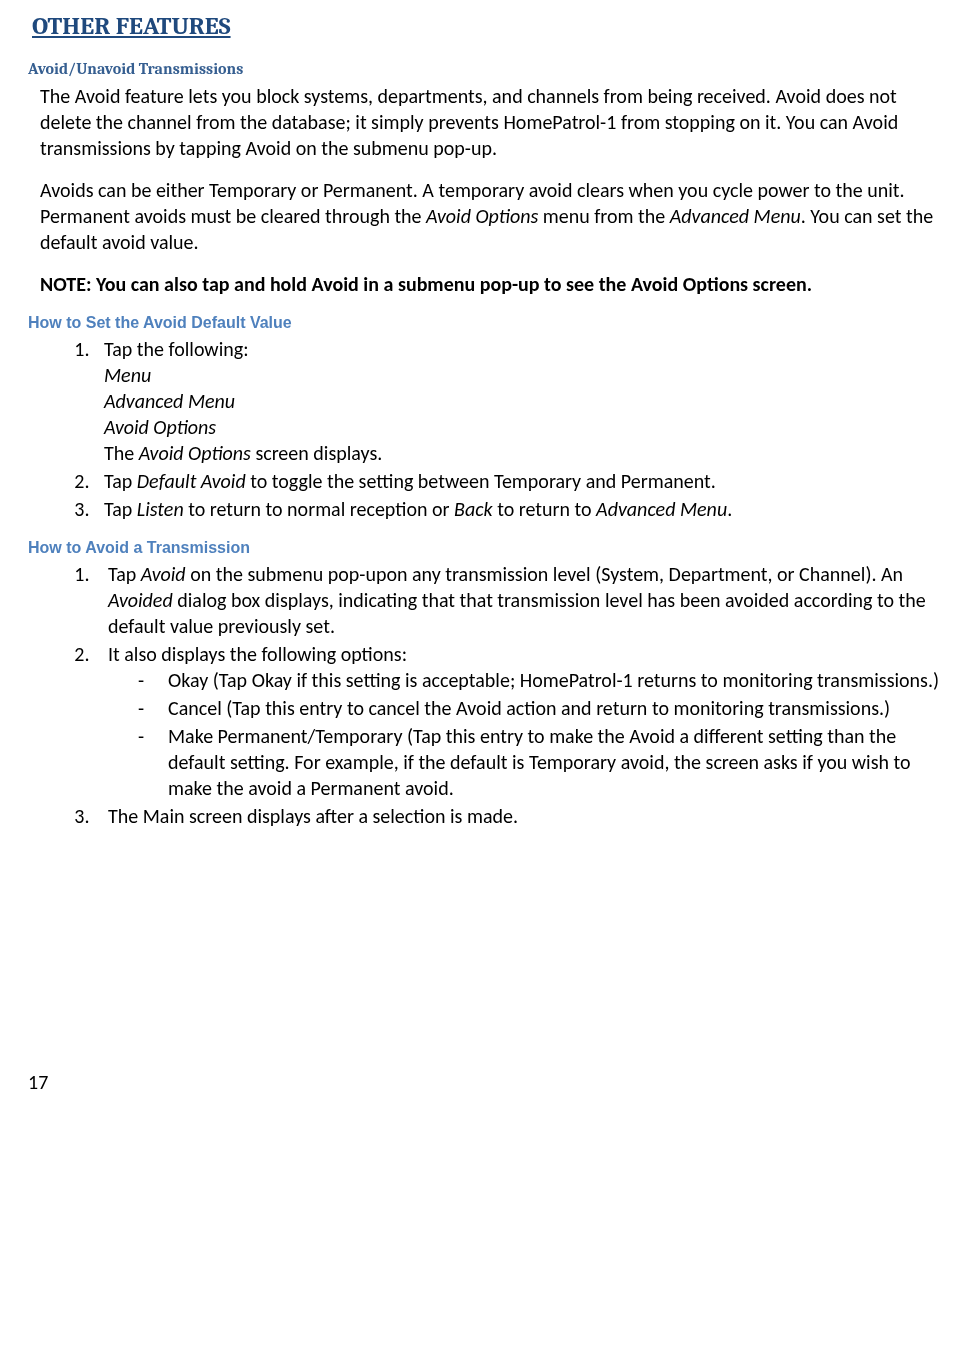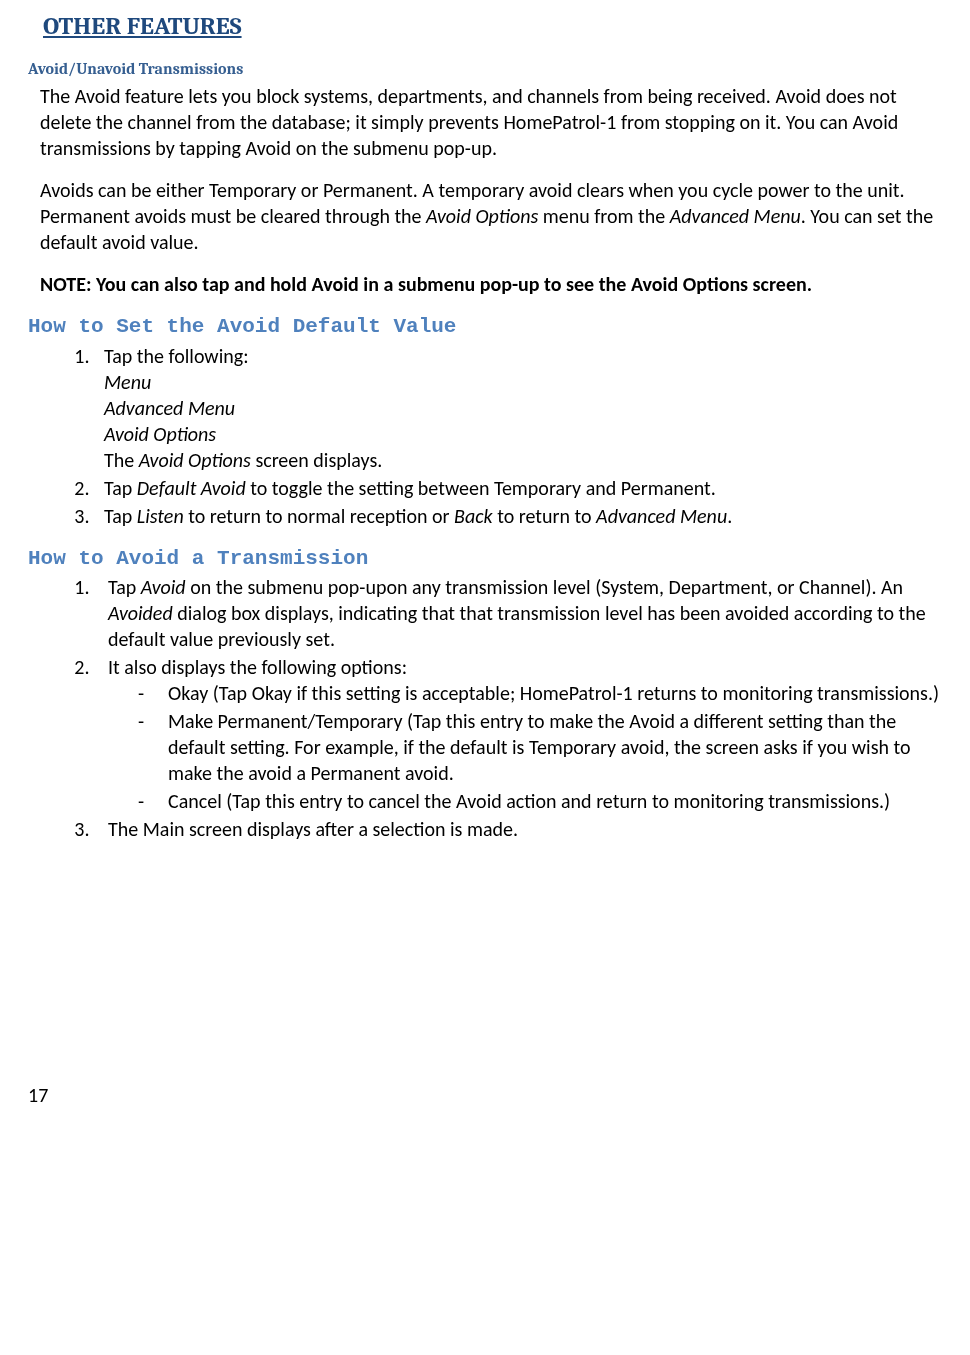--- a/index.html
+++ b/index.html
@@ -11,32 +11,32 @@
     width: 970px;
     box-sizing: border-box;
     line-height: 1.3;
   }
   h1.main-title {
     font-family: Cambria, Georgia, serif;
     font-size: 25px;
     font-weight: bold;
     color: #1f497d;
     text-decoration: underline;
-    margin: 0 0 16px 15px;
+    margin: 0 0 16px 4px;
   }
   h2.section-title {
     font-family: Cambria, Georgia, serif;
     font-size: 16px;
     font-weight: bold;
     color: #365f91;
     margin: 0 0 4px 0;
   }
   h3.subsection-title {
-    font-family: Liberation Mono, monospace;
-    font-size: 21px;
+    font-family: Liberation Sans, sans-serif;
+    font-size: 16px;
     font-weight: bold;
     color: #4f81bd;
     margin: 0 0 2px 0;
   }
   p {
     margin: 0 0 16px 12px;
   }
   .bold {
     font-weight: bold;
   }
@@ -115,20 +115,20 @@
 <h3 class="subsection-title">How to Avoid a Transmission</h3>
 
 <ol class="wide">
   <li>
     <span>Tap </span><span class="italic">Avoid</span><span> on the submenu pop-upon any transmission level (System, Department, or Channel). An </span><span class="italic">Avoided</span><span> dialog box displays, indicating that that transmission level has been avoided according to the default value previously set.</span>
   </li>
   <li>
     <span> It also displays the following options:</span>
     <ul class="dash">
       <li>Okay (Tap Okay if this setting is acceptable; HomePatrol-1 returns to monitoring transmissions.)</li>
+      <li>Cancel (Tap this entry to cancel the Avoid action and return to monitoring transmissions.)</li>
       <li>Make Permanent/Temporary (Tap this entry to make the Avoid a different setting than the default setting. For example, if the default is Temporary avoid, the screen asks if you wish to make the avoid a Permanent avoid.</li>
-      <li>Cancel (Tap this entry to cancel the Avoid action and return to monitoring transmissions.)</li>
     </ul>
   </li>
   <li>The Main screen displays after a selection is made.</li>
 </ol>
 
 <div class="page-number">17</div>
 
 </body></html>

